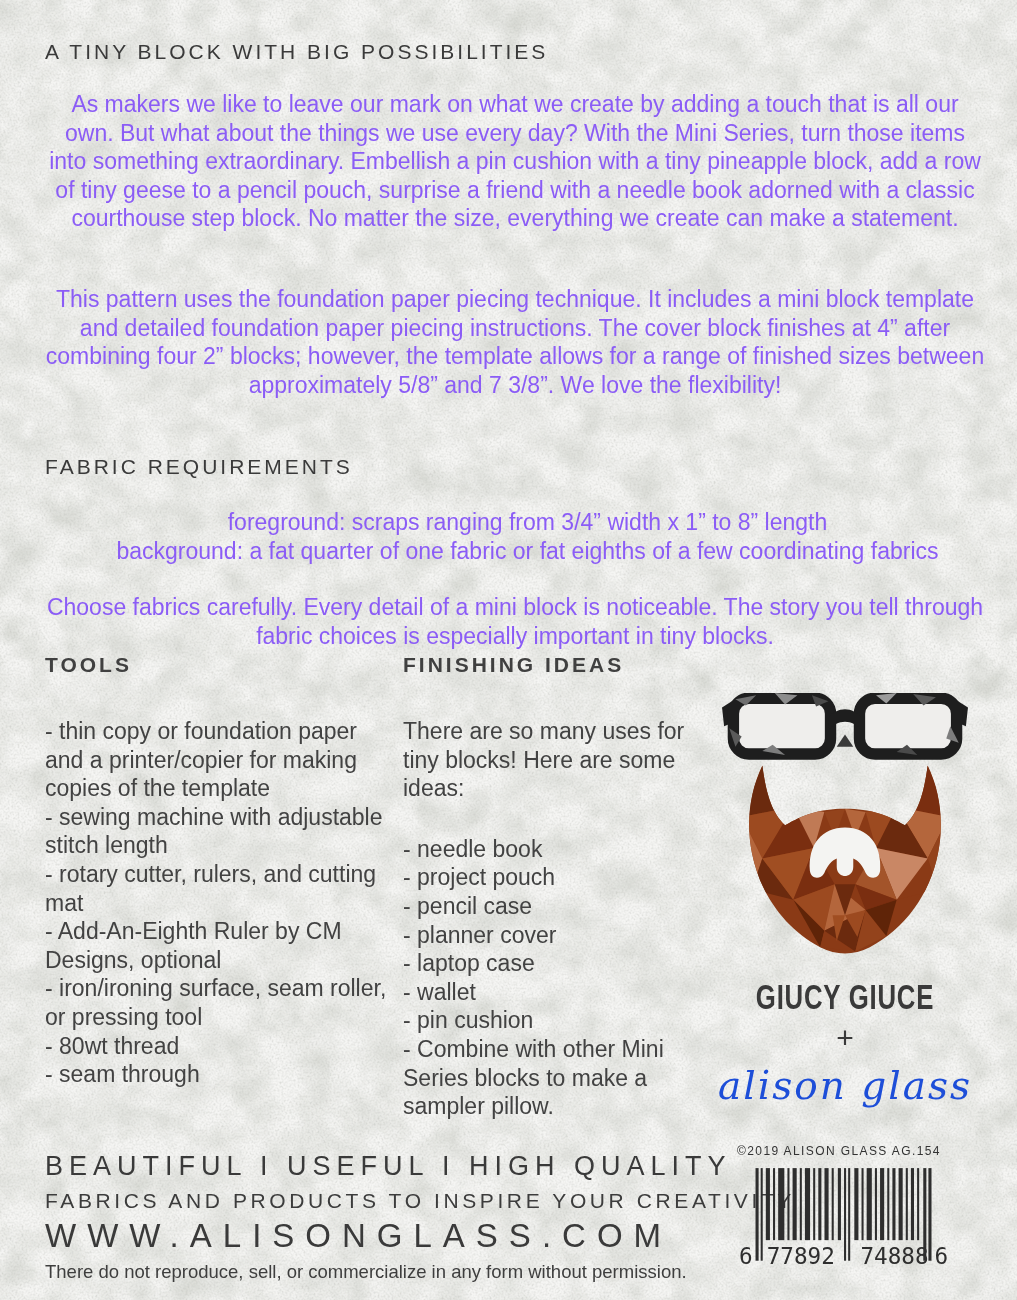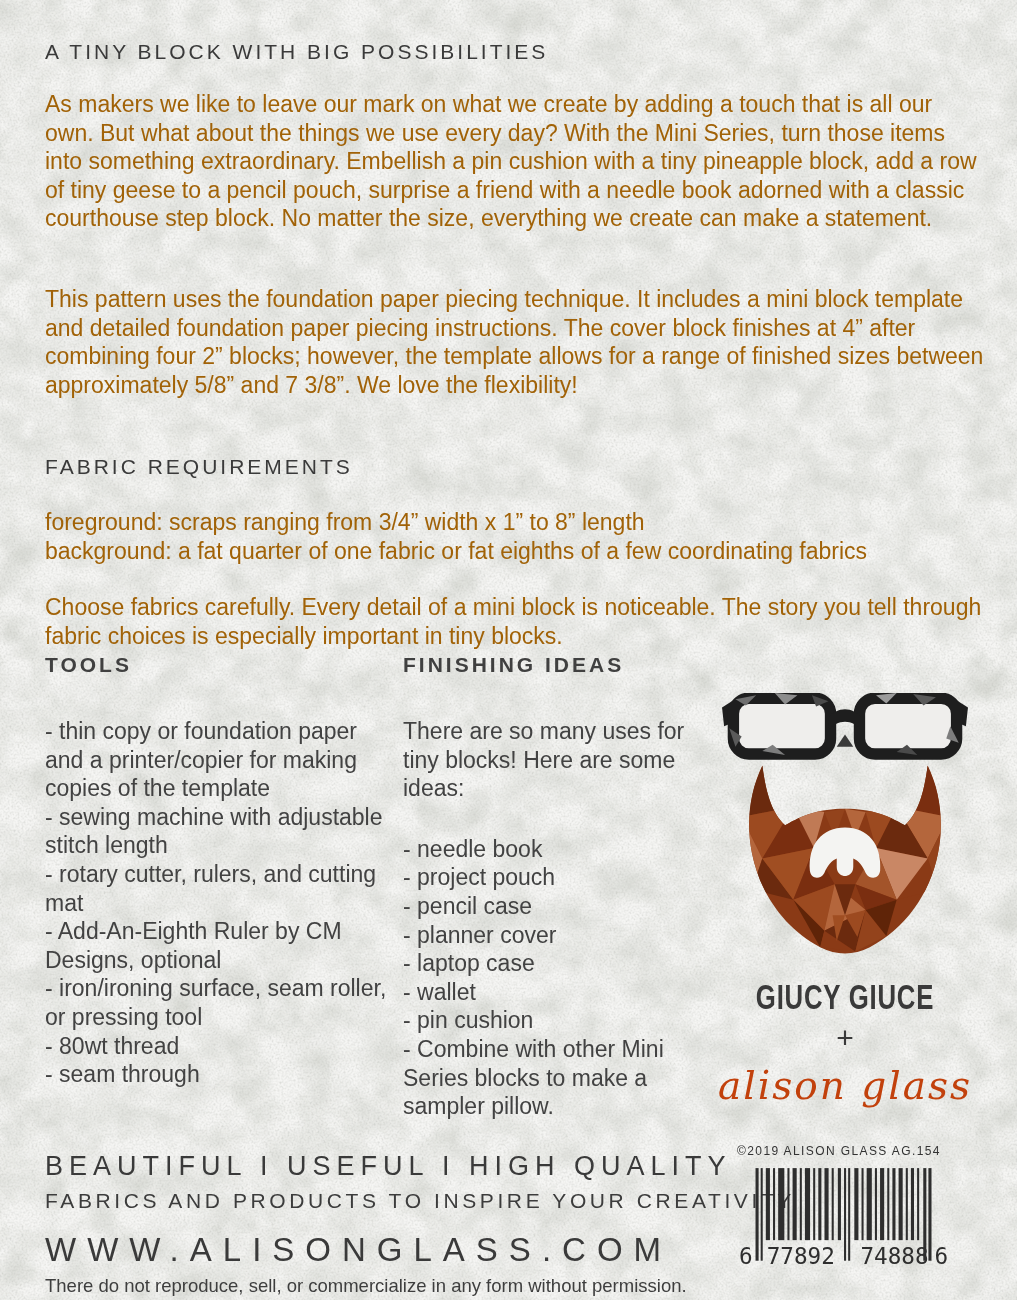--- a/index.html
+++ b/index.html
@@ -14,46 +14,46 @@
   .texture{position:absolute;left:0;top:0;width:1017px;height:1300px;z-index:0;pointer-events:none;}
   .page{position:absolute;left:0;top:0;width:1017px;height:1060px;z-index:1;}
 
   .sec-heading{
     position:absolute;
     font-size:21px;letter-spacing:3px;font-weight:500;color:#3a3a3a;
     white-space:nowrap;
   }
   .body-text{
     position:absolute;
-    font-size:23px;line-height:28.6px;color:#a16207;
+    font-size:23px;line-height:28.6px;color:#8b5cf6;text-align:center;
   }
   .col-heading{
     font-size:21px;letter-spacing:3px;font-weight:700;color:#404040;
     margin:0 0 40px 0;
   }
   .li{font-size:23px;line-height:28.6px;color:#424242;}
   .fin-intro{font-size:23px;line-height:28.6px;color:#424242;margin:0 0 32px 0;}
 
   .logo-col{position:absolute;left:712px;top:693px;width:266px;text-align:center;}
   .logo-svg{display:block;margin:0 auto;}
   .brand-name{
     font-size:33px;font-weight:bold;letter-spacing:1px;color:#3a3a3a;
     transform:scale(0.78,1.05);transform-origin:center;
     margin-top:11px;white-space:nowrap;
   }
   .brand-plus{font-size:30px;font-weight:500;color:#3a3a3a;margin-top:5px;}
   .brand-partner{
     font-family:"DejaVu Serif", serif;font-style:italic;
-    font-size:39px;color:#c2410c;margin-top:8px;letter-spacing:2px;white-space:nowrap;
+    font-size:39px;color:#1d4ed8;margin-top:8px;letter-spacing:2px;white-space:nowrap;
   }
 
   .footer-left{position:absolute;left:45px;top:1151px;}
   .f-line1{font-size:27px;letter-spacing:6px;font-weight:400;color:#3a3a3a;white-space:nowrap;}
   .f-line2{font-size:21px;letter-spacing:3.6px;font-weight:400;color:#3c3c3c;margin-top:7px;white-space:nowrap;}
-  .f-site{font-size:33px;letter-spacing:11px;font-weight:500;color:#3a3a3a;margin-top:18px;white-space:nowrap;}
+  .f-site{font-size:33px;letter-spacing:11px;font-weight:500;color:#3a3a3a;margin-top:4px;white-space:nowrap;}
   .f-legal{font-size:18.5px;color:#3e3e3e;margin-top:6px;white-space:nowrap;}
 
   .barcode-block{position:absolute;left:737px;top:1144px;width:224px;}
   .copyright{font-size:12px;letter-spacing:1.4px;color:#333;white-space:nowrap;margin-bottom:10px;}
   .barcode-svg{display:block;}
   .bc-digit{font-family:"DejaVu Sans Mono", monospace;font-size:22px;fill:#2e2e2e;}
 </style>
 </head>
 <body>
 

